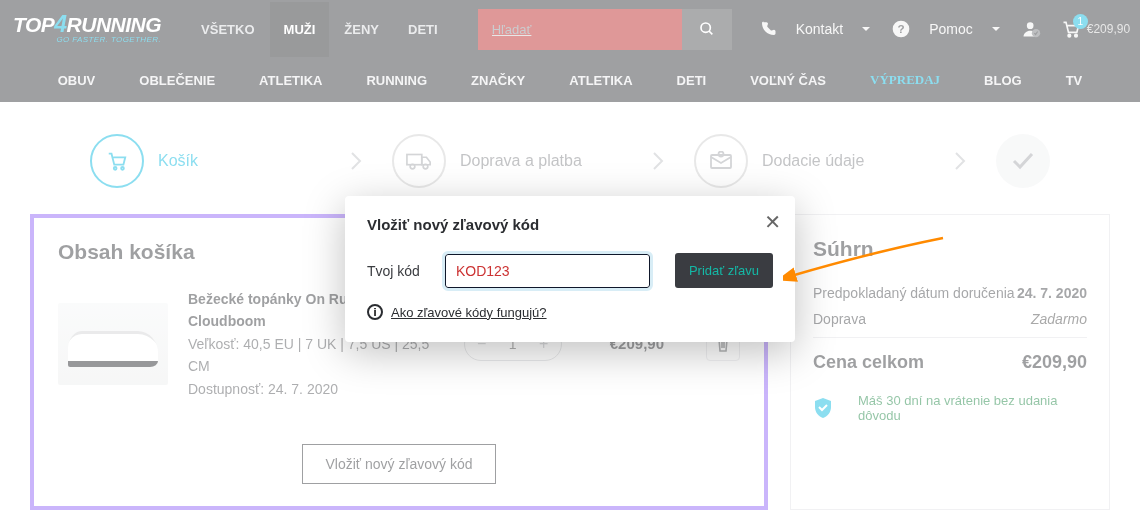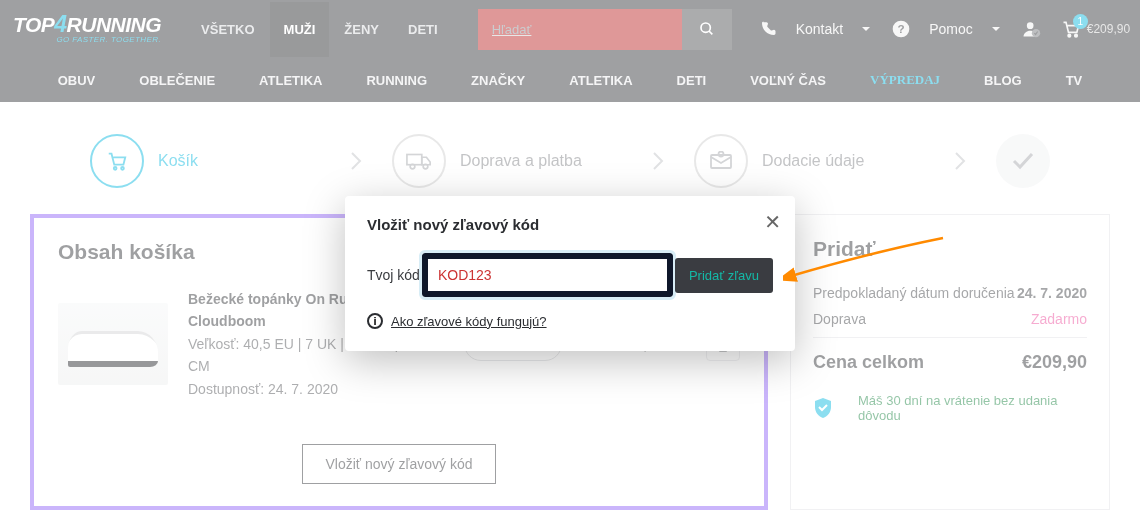--- a/index.html
+++ b/index.html
@@ -52,35 +52,35 @@
 .qty-box { display: flex; align-items: center; border: 1px solid #cfd1d4; border-radius: 20px; }
 .qty-btn { border: none; background: transparent; width: 34px; height: 32px; font-size: 16px; color: #aeb0b4; cursor: pointer; }
 .qty-val { width: 28px; text-align: center; color: #555; font-size: 14px; }
 .line-price { font-size: 15px; font-weight: 600; color: #2b2d31; margin-left: 28px; }
 .trash-btn { border: 1px solid #e0e1e4; background: transparent; border-radius: 4px; width: 34px; height: 34px; margin-left: 22px; display: flex; align-items: center; justify-content: center; color: #5c5e62; cursor: pointer; }
 .voucher-row { text-align: center; margin-top: 44px; }
 .voucher-btn { border: 1px solid #2b2d31; background: transparent; padding: 11px 22px; font-size: 14px; color: #2b2d31; cursor: pointer; }
 
 .summary-panel { width: 320px; border: 1px solid #e0e1e4; padding: 22px 22px; font-size: 14px; color: #3a3c40; }
 .summary-row { display: flex; justify-content: space-between; margin-bottom: 10px; }
-.summary-row .val-free { color: #ec4899; }
+.summary-row .val-free { color: #404040; font-style: italic; }
 .summary-total { display: flex; justify-content: space-between; border-top: 1px solid #e0e1e4; padding-top: 14px; margin-top: 6px; font-size: 18px; font-weight: 700; color: #2b2d31; }
 .guarantee { display: flex; align-items: center; gap: 25px; margin-top: 20px; font-size: 13px; color: #15803d; }
 .shield { width: 20px; height: 22px; color: #00b6de; }
 
 
 .dim { position: absolute; inset: 0; background: rgba(255,255,255,0.55); }
 
 
 .modal { position: absolute; left: 345px; top: 196px; width: 450px; background: #fff; border-radius: 4px; box-shadow: 0 10px 40px rgba(0,0,0,0.25); padding: 20px 22px 22px; }
 .modal-close { position: absolute; right: 14px; top: 14px; background: transparent; border: none; font-size: 20px; color: #666; cursor: pointer; }
 .modal-title { font-size: 15px; font-weight: 600; color: #2b2d31; margin-bottom: 20px; }
-.modal-form { display: flex; align-items: center; gap: 2px; }
+.modal-form { display: flex; align-items: center; gap: 25px; }
 .modal-label { font-size: 14px; color: #3a3c40; white-space: nowrap; }
-.modal-input { flex: 1; border: 6px solid #0f172a; outline: 3px solid #d8edf6; border-radius: 3px; padding: 8px 10px; font-size: 14px; color: #c33; }
+.modal-input { flex: 1; border: 1px solid #0f172a; outline: 3px solid #d8edf6; border-radius: 3px; padding: 8px 10px; font-size: 14px; color: #c33; }
 .modal-submit { background: #3a3c41; color: #14b8a6; border: none; border-radius: 3px; padding: 10px 14px; font-size: 13px; cursor: pointer; }
 .modal-help { margin-top: 16px; font-size: 13px; display: flex; align-items: center; gap: 8px; }
 .modal-help a { color: #2b2d31; text-decoration: underline; }
 .info-circ { width: 16px; height: 16px; border: 2px solid #2b2d31; border-radius: 50%; display: inline-flex; align-items: center; justify-content: center; font-size: 11px; font-weight: 700; }
 
 
 .arrow-svg { position: absolute; left: 783px; top: 232px; pointer-events: none; }
 
 svg { display: block; }
 </style>
@@ -255,21 +255,21 @@
             </svg>
         </span>
       </button>
     </div>
     <div class="voucher-row">
       <button class="voucher-btn">Vložiť nový zľavový kód</button>
     </div>
   </div>
 
   <div class="summary-panel">
-    <div class="panel-title">Pridať</div>
+    <div class="panel-title">Súhrn</div>
     <div class="summary-row">
       <span>Predpokladaný dátum doručenia</span>
       <strong>24. 7. 2020</strong>
     </div>
     <div class="summary-row">
       <span>Doprava</span>
       <span class="val-free">Zadarmo</span>
     </div>
     <div class="summary-total">
       <span>Cena celkom</span>

